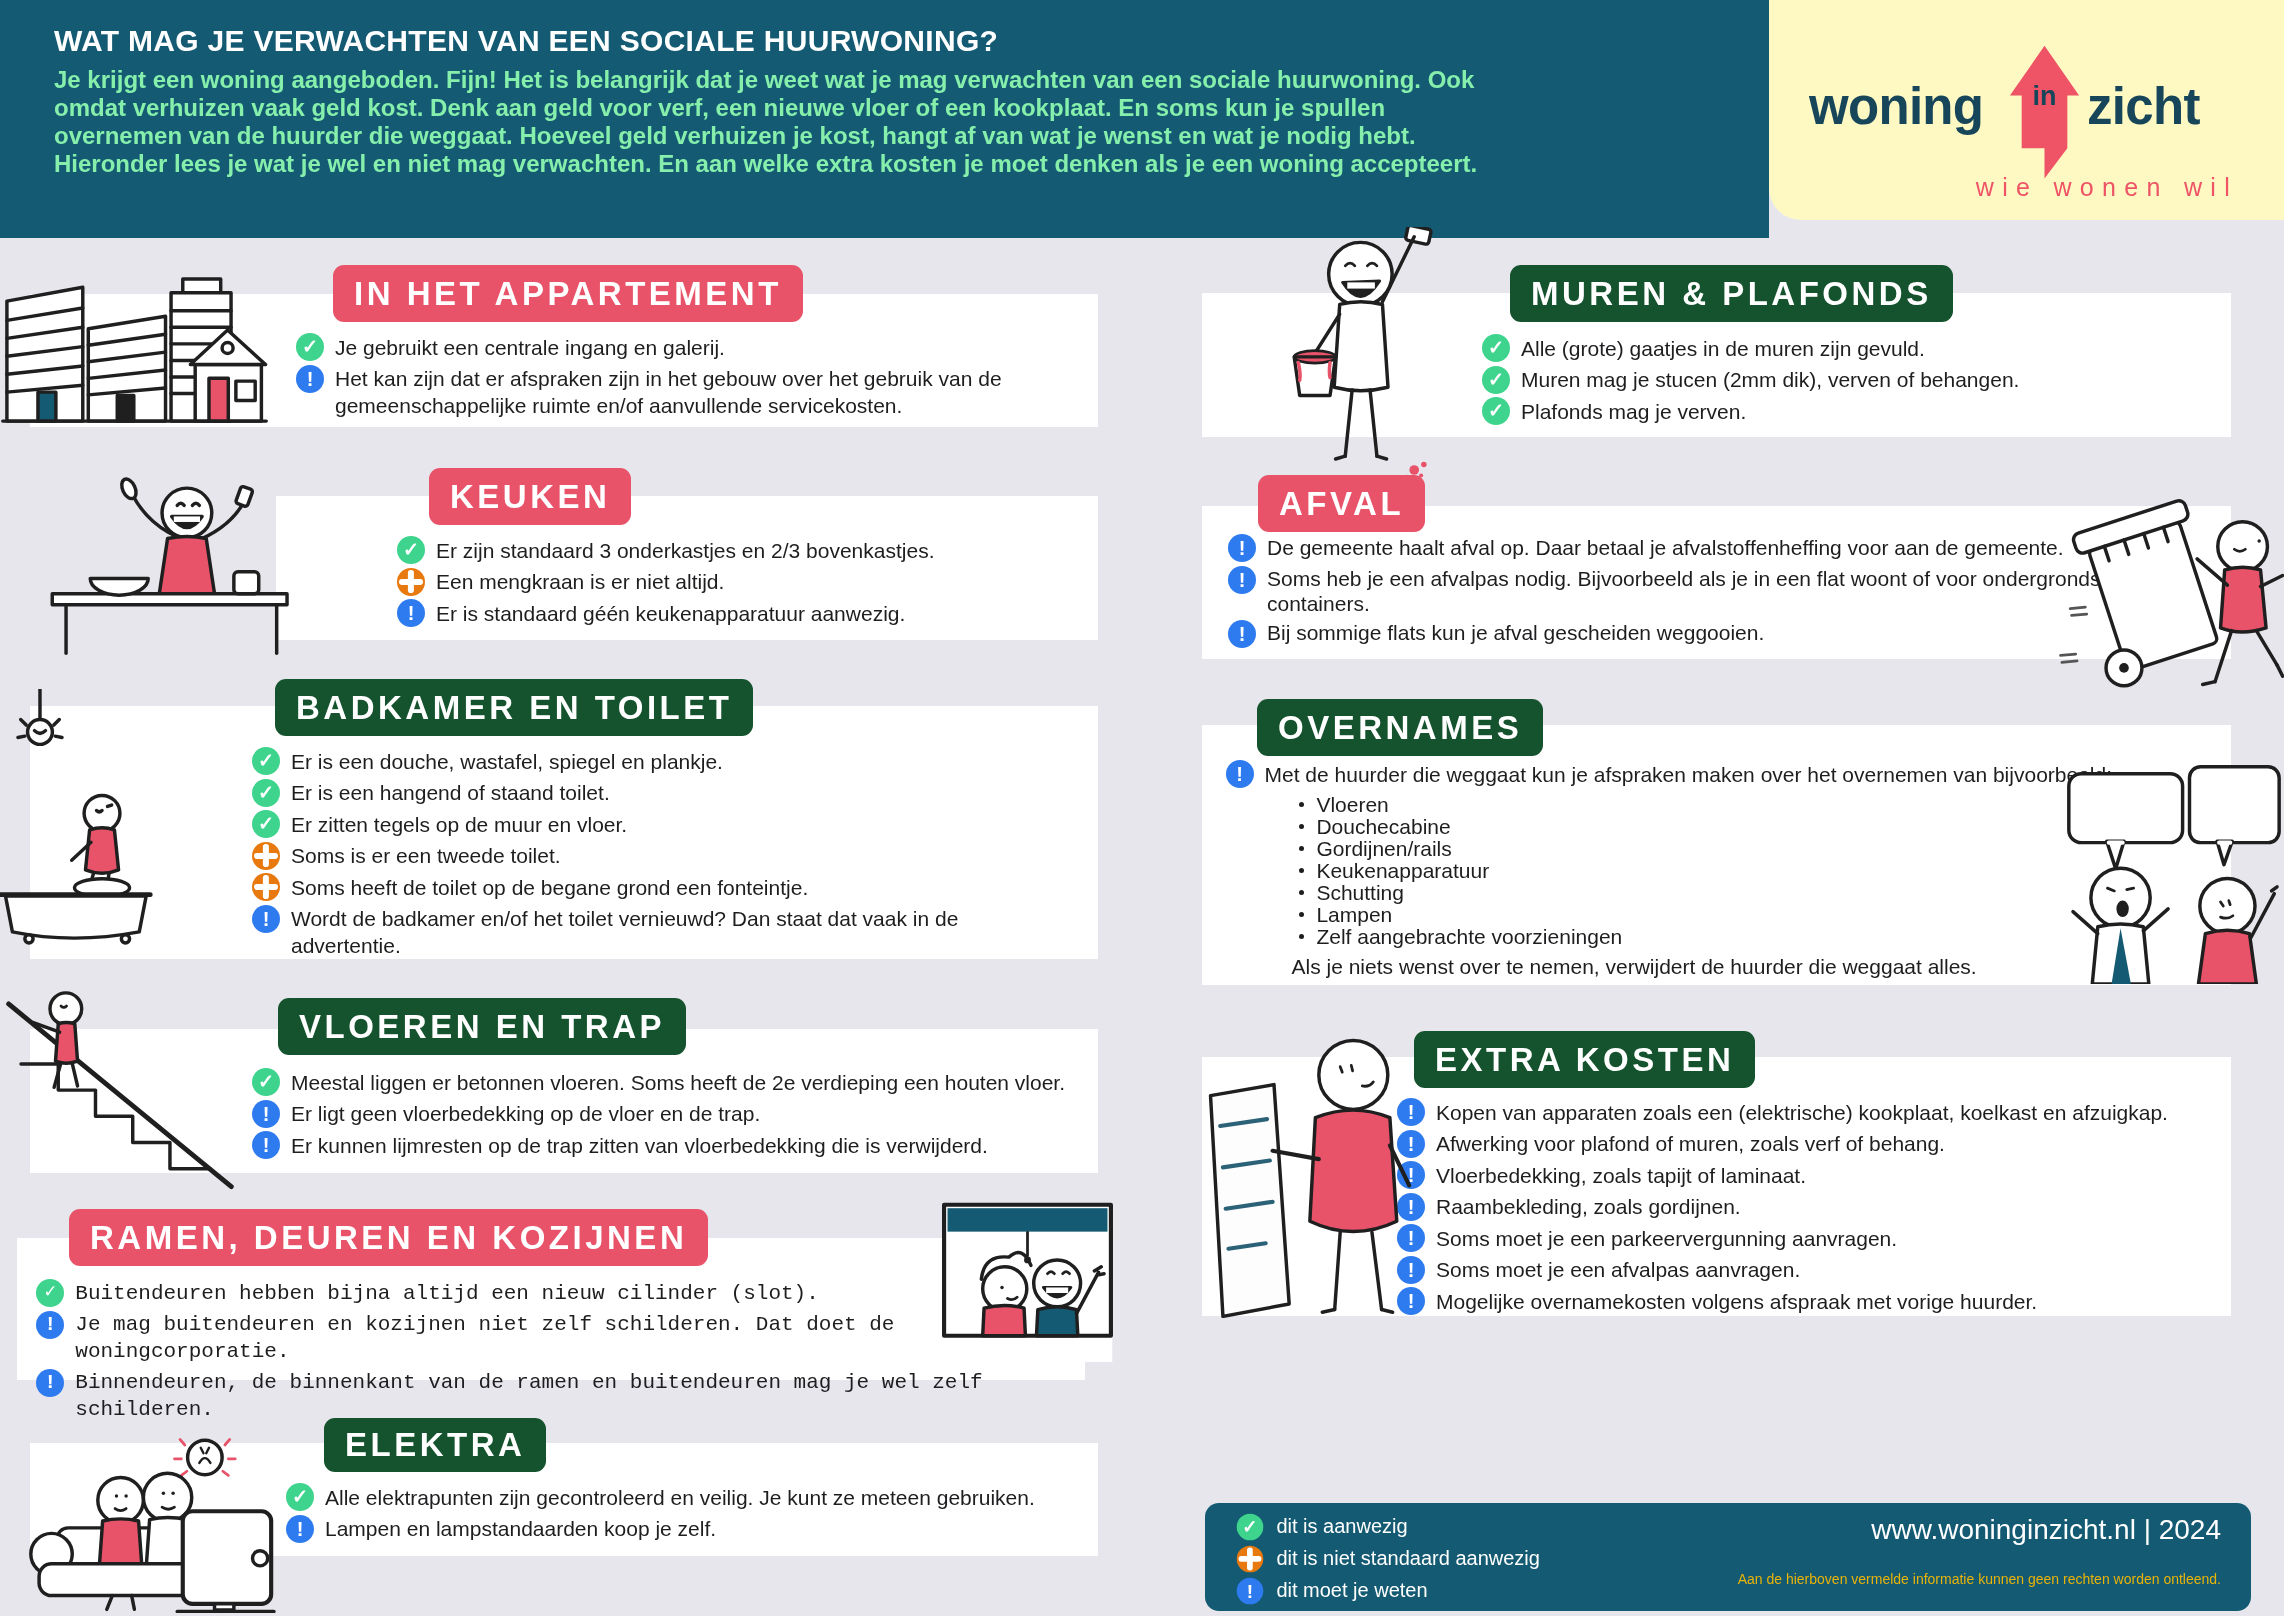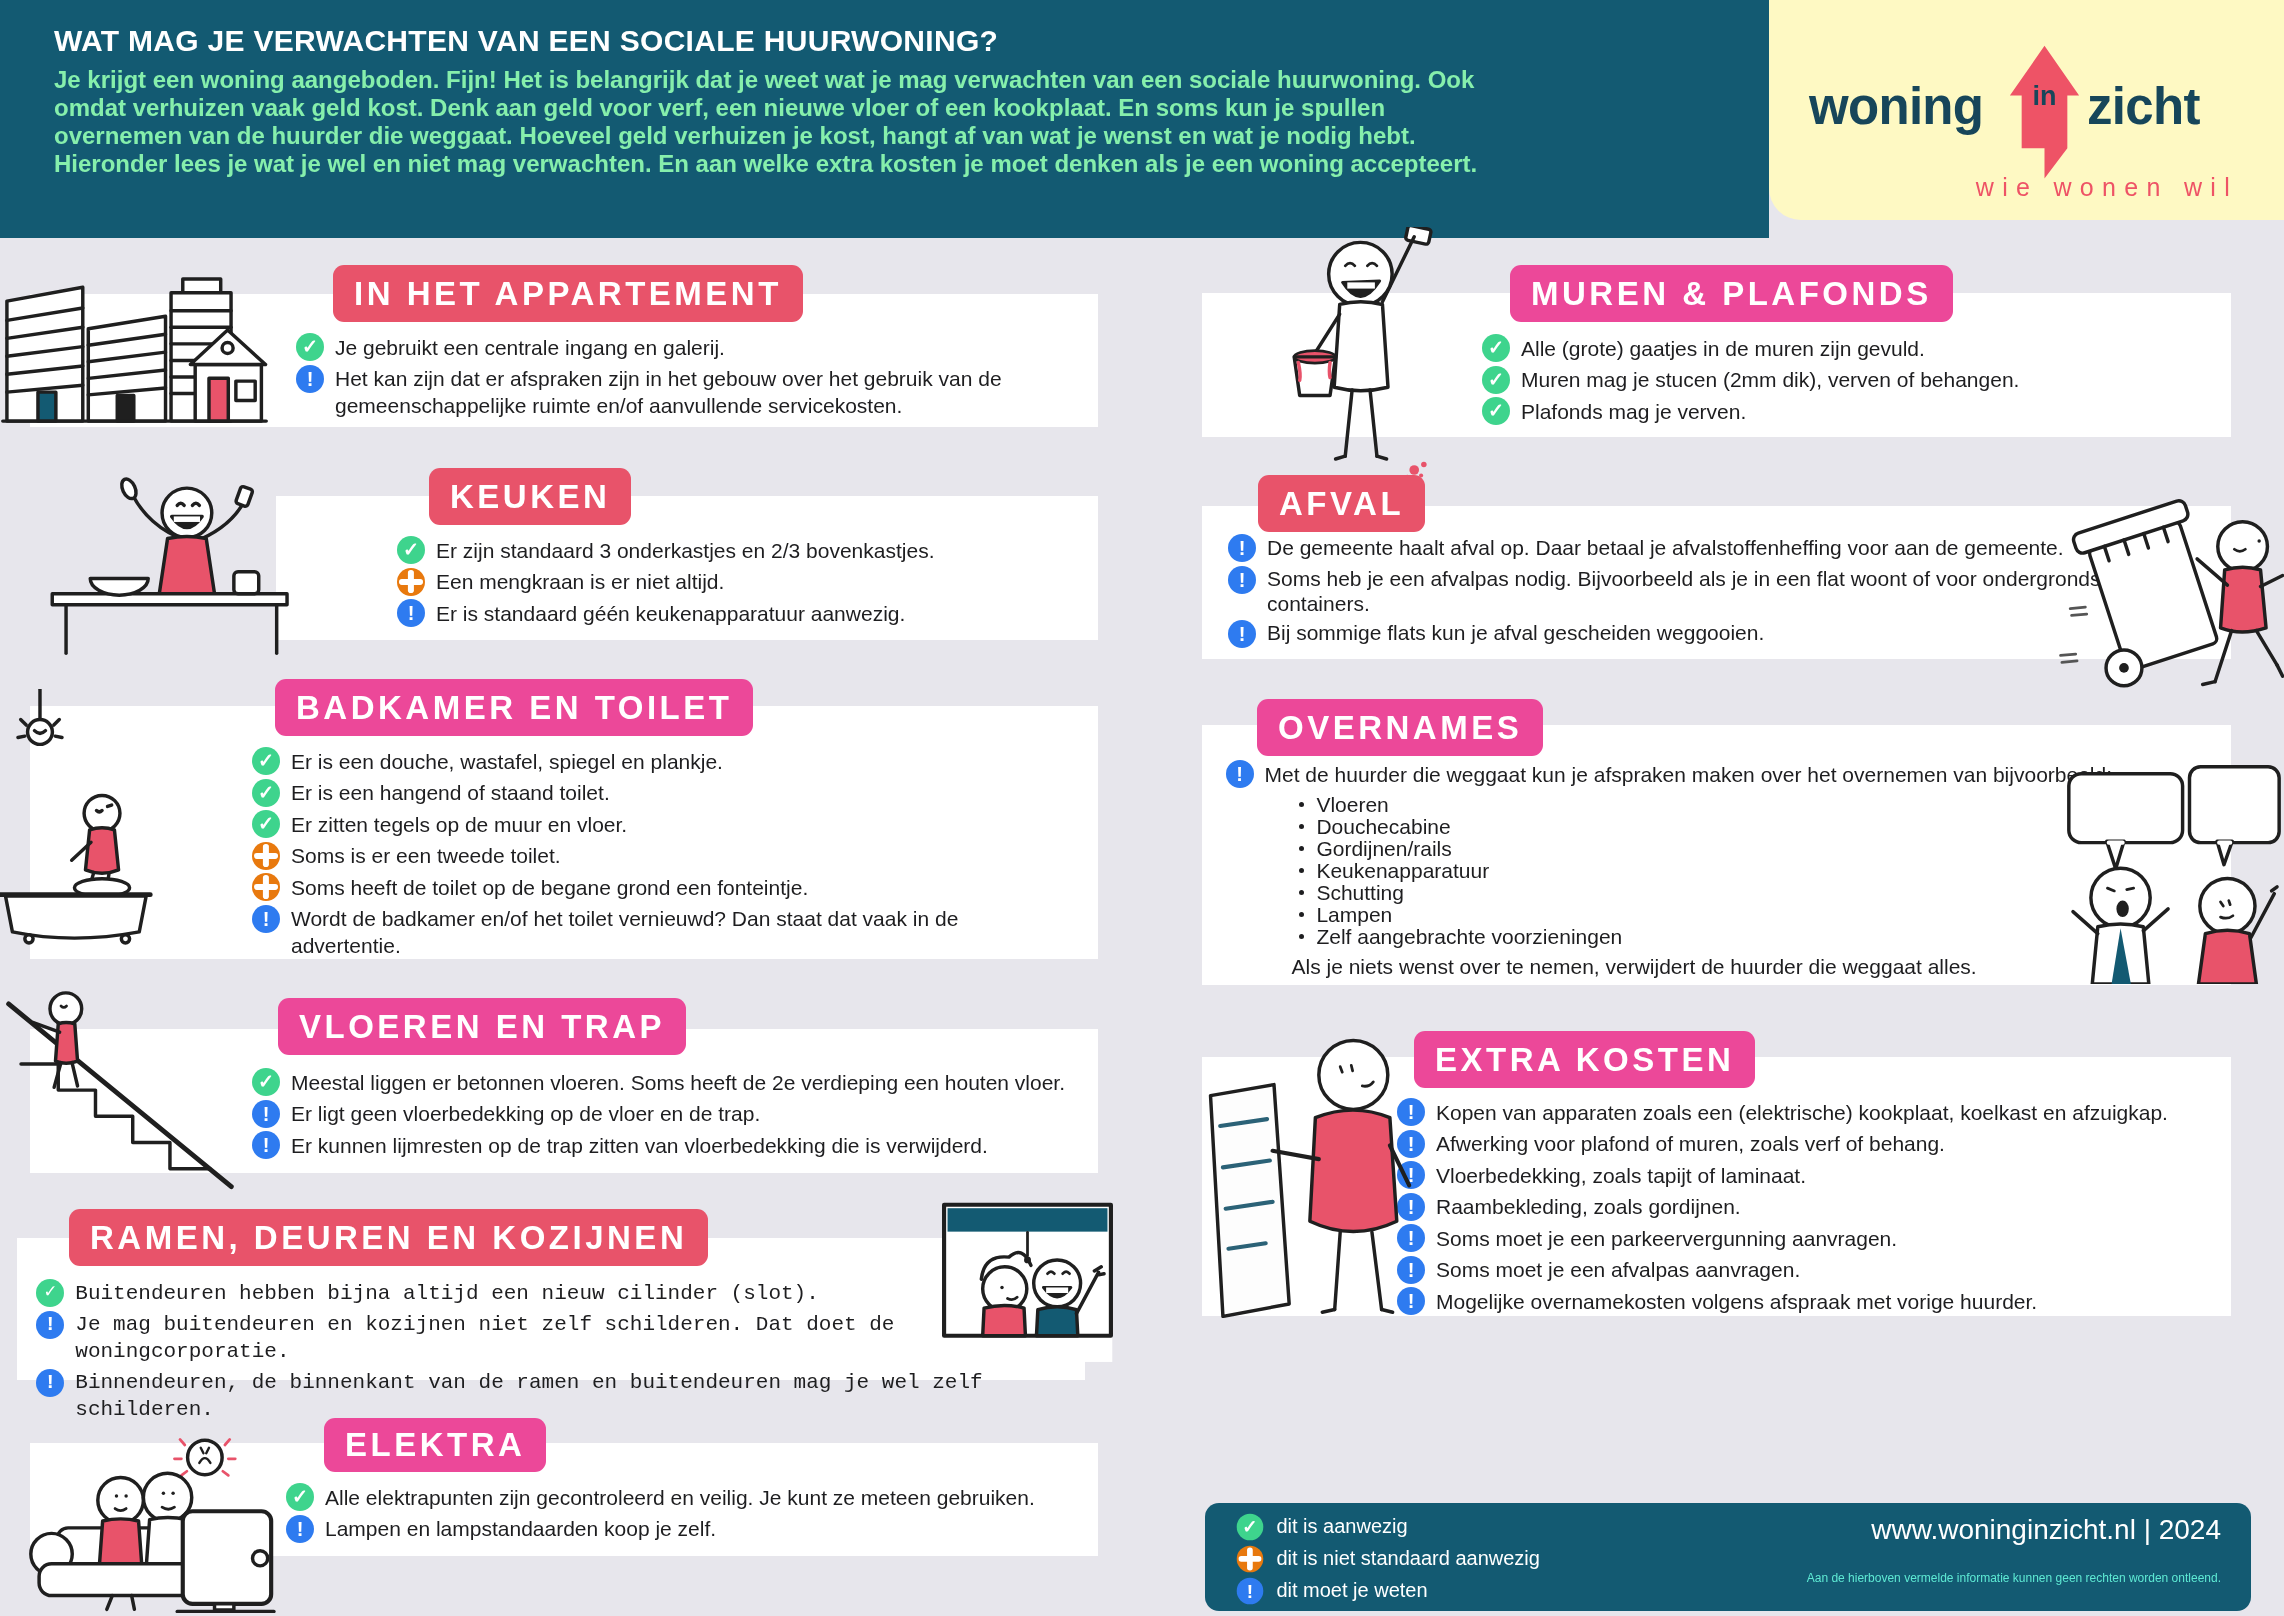--- a/index.html
+++ b/index.html
@@ -28,35 +28,35 @@
   .ic.check::after{content:"\2713";font-size:19.3px;line-height:1;}
   .ic.info{background:#2e7bf0;}
   .ic.info::after{content:"!";font-size:20px;line-height:1;}
   .ic.plus{background:#e8790e;}
   .ic.plus::before{content:"";position:absolute;left:2.1px;right:2.1px;top:50%;height:6.2px;transform:translateY(-50%);background:#fff;border-radius:2.8px;}
   .ic.plus::after{content:"";position:absolute;top:2.1px;bottom:2.1px;left:50%;width:6.2px;transform:translateX(-50%);background:#fff;border-radius:2.8px;}
 
   
   .badge{position:absolute;color:#fff;font-weight:700;font-size:33px;letter-spacing:3.5px;display:flex;align-items:center;justify-content:center;padding:0 21px;border-radius:11px;white-space:nowrap;z-index:5;height:57px;}
   .badge.red{background:#e8536a;}
-  .badge.teal{background:#ec4899;}
+  .badge.teal{background:#14532d;}
 
   
   .bullets{margin-left:73px;margin-top:5.5px;}
   .bul{display:flex;gap:12.4px;font-size:21px;line-height:22px;color:#1e1e20;}
   .dot{width:5.5px;height:5.5px;border-radius:50%;background:#1e1e20;margin-top:8.3px;flex:0 0 5.5px;}
   .note{margin-left:66px;margin-top:7px;font-size:21px;color:#1e1e20;}
 
   
   .legend{position:absolute;left:1205px;top:1503px;width:1046px;height:108px;background:#135a72;border-radius:14px;box-sizing:border-box;padding:9.7px 0 0 31px;z-index:2;}
   .lrow{display:flex;gap:12.4px;margin-bottom:4.1px;align-items:center;}
   .lrow .ic{transform:scale(0.95);}
   .llabel{font-size:20px;color:#ffffff;}
   .site{position:absolute;top:11px;right:30px;font-size:28px;color:#ffffff;}
-  .disclaimer{position:absolute;top:68px;right:30px;font-size:12px;color:#5eead4;}
+  .disclaimer{position:absolute;top:68px;right:30px;font-size:14px;color:#eab308;}
 
   .illus{position:absolute;z-index:3;}
   svg *{vector-effect:none;}
 </style>
 </head>
 <body>
 
 <div class="page">
 
   <div class="topbar">

